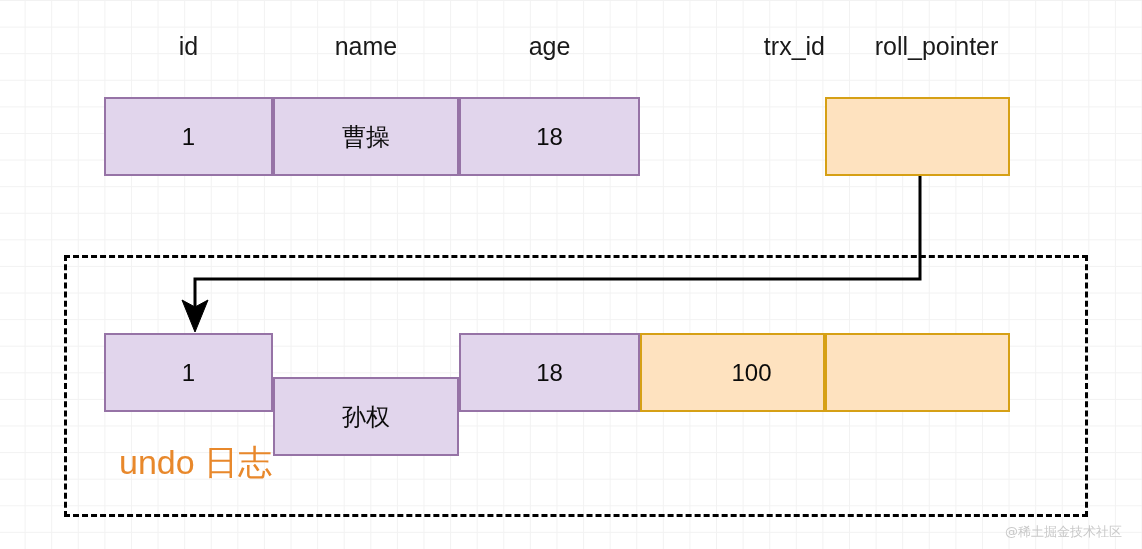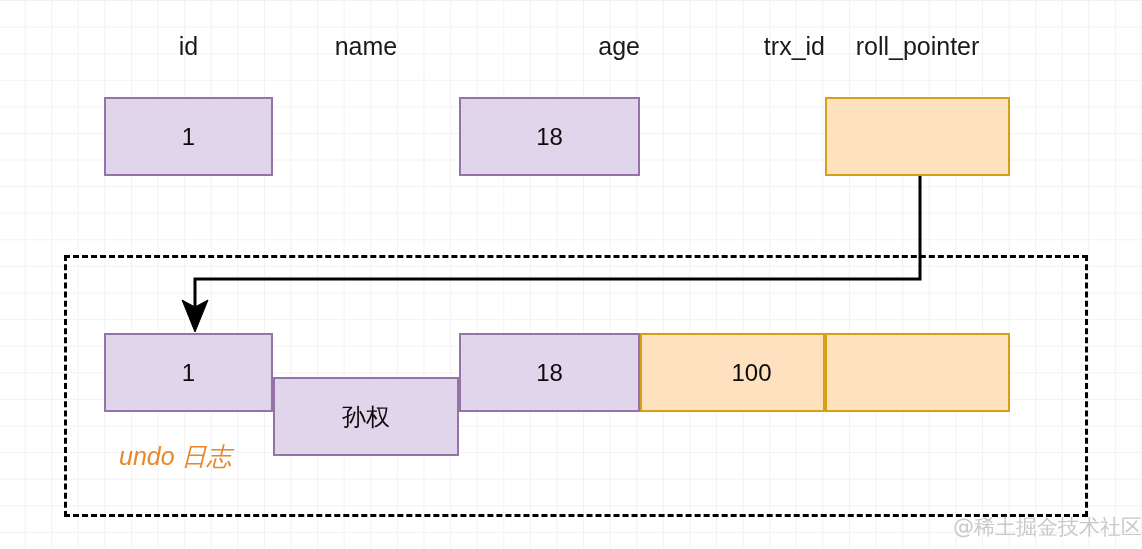--- a/index.html
+++ b/index.html
@@ -71,62 +71,62 @@
     box-sizing: border-box;
     border: 3px dashed #000000;
     background: transparent;
   }
 
   
   #undo-label {
     position: absolute;
     left: 119px;
     top: 440px;
-    font-size: 25px;
+    font-size: 34px;
     color: #e8882b;
     white-space: nowrap;
-    font-style: italic;
   }
 
   
   #connector {
     position: absolute;
     left: 0;
     top: 0;
     width: 1142px;
     height: 549px;
     pointer-events: none;
   }
 
   
   #watermark {
     position: absolute;
-    right: 0;
+    right: 20px;
     bottom: 8px;
-    font-size: 21px;
+    font-size: 13px;
     color: #c9c9c9;
     white-space: nowrap;
     font-family: "DejaVu Sans", sans-serif;
   }
 </style>
 </head>
 <body>
 
 <div id="canvas">
 
   <div class="col-header" style="left:273px;width:186px;">name</div>
   <div class="col-header" style="left:104px;width:169px;">id</div>
-  <div class="col-header" style="left:459px;width:181px;text-align:right;">age</div>
+  <div class="col-header" style="left:459px;width:181px;">age</div>
   <div class="col-header" style="left:640px;width:185px;text-align:right;">trx_id</div>
-  <div class="col-header" style="left:825px;width:185px;">roll_pointer</div>
+  <div class="col-header" style="left:844px;width:185px;">roll_pointer</div>
 
   <div id="undo-box"></div>
 
   <div class="record-row" style="left:0;top:97px;width:1142px;">
     <div class="cell purple" style="left:104px;width:169px;">1</div>
+    <div class="cell purple" style="left:273px;width:186px;">曹操</div>
     <div class="cell purple" style="left:459px;width:181px;">18</div>
     <div class="cell orange" style="left:825px;width:185px;"></div>
   </div>
 
   <div class="record-row" style="left:0;top:333px;width:1142px;">
     <div class="cell purple" style="left:104px;width:169px;">1</div>
     <div class="cell purple" style="left:273px;width:186px;margin-top:44px;">孙权</div>
     <div class="cell purple" style="left:459px;width:181px;">18</div>
     <div class="cell orange" style="left:640px;width:185px;padding-left:38px;">100</div>
     <div class="cell orange" style="left:825px;width:185px;"></div>

